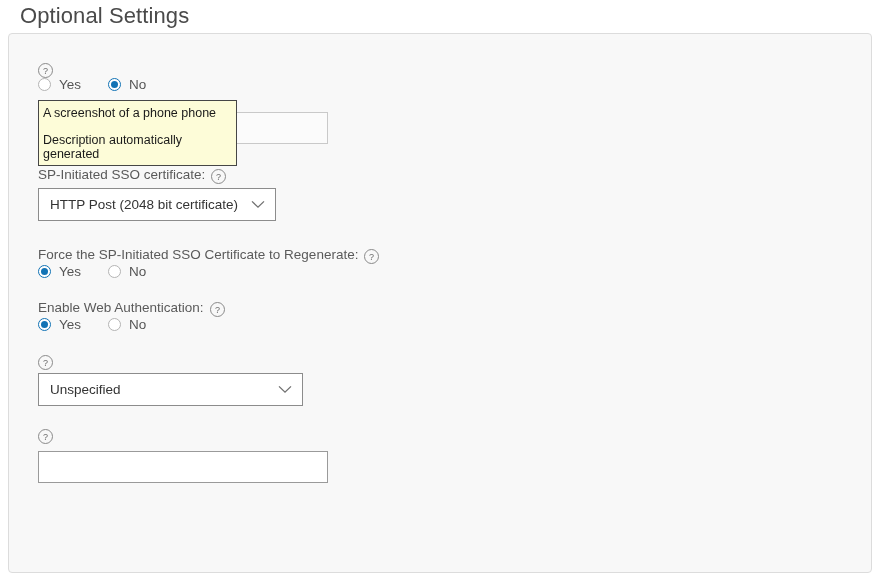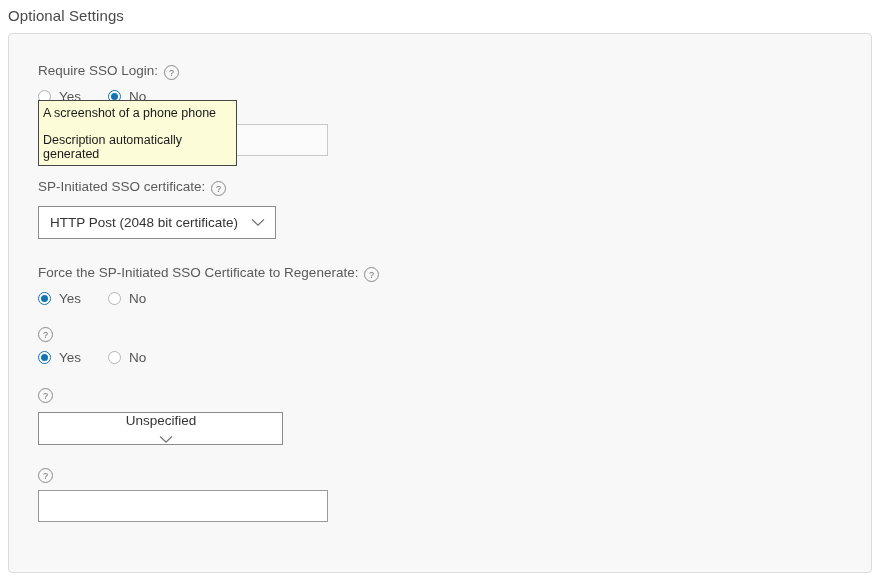--- a/index.html
+++ b/index.html
@@ -11,23 +11,23 @@
     height: 588px;
     background: #ffffff;
     font-family: "Liberation Sans", sans-serif;
     -webkit-font-smoothing: antialiased;
     overflow: hidden;
   }
 
   
   .page-title {
     position: absolute;
-    left: 8px;
+    left: 20px;
     top: 2px;
-    font-size: 15px;
+    font-size: 22px;
     font-weight: 400;
     color: #4a4a4a;
     letter-spacing: 0.1px;
     line-height: 28px;
     white-space: nowrap;
   }
 
   
   .panel {
     position: absolute;
@@ -84,21 +84,20 @@
     font-family: "Liberation Sans", sans-serif;
     cursor: help;
   }
   .help-icon svg { display: block; }
 
   
   .radio-row {
     display: flex;
     align-items: center;
     gap: 0px;
-    margin-top: 9px;
   }
   .radio-opt {
     display: flex;
     align-items: center;
     gap: 8px;
     margin-right: 27px;
     cursor: pointer;
   }
   .radio-dot {
     width: 13px;
@@ -193,36 +192,35 @@
     margin: 0;
   }
   .alt-tooltip p + p {
     margin-top: 13px;
   }
 
   
   .gap-22 { margin-top: 22px; }
   .gap-25 { margin-top: 25px; }
   .gap-20 { margin-top: 20px; }
-  .gap-10 { margin-top: 10px; }
+  .gap-10 { margin-top: 4px; }
   .gap-8  { margin-top: 8px; }
   .row { display: flex; align-items: center; }
 </style>
 </head>
 <body>
 
 <div class="page-title">Optional Settings</div>
 
 <div class="panel">
 
   <div class="form-area">
 
     <div class="field">
       <div class="field-label">
-        <span class="label-text">Require SSO Login:</span>
         <span class="help-icon">
           <svg width="13" height="13" viewBox="0 0 13 13" aria-hidden="true">
             <text x="6.5" y="9.6" text-anchor="middle" font-size="9" font-family="Liberation Sans, sans-serif" fill="#6b6b6b">?</text>
           </svg>
         </span>
       </div>
 
       <div class="radio-row">
         <span class="radio-opt">
           <span class="radio-dot"></span>
@@ -272,20 +270,21 @@
         </span>
         <span class="radio-opt">
           <span class="radio-dot"></span>
           <span class="radio-label">No</span>
         </span>
       </div>
     </div>
 
     <div class="field gap-20">
       <div class="field-label">
+        <span class="label-text">Enable Web Authentication:</span>
         <span class="help-icon">
           <svg width="13" height="13" viewBox="0 0 13 13" aria-hidden="true">
             <text x="6.5" y="9.6" text-anchor="middle" font-size="9" font-family="Liberation Sans, sans-serif" fill="#6b6b6b">?</text>
           </svg>
         </span>
       </div>
       <div class="radio-row">
         <span class="radio-opt">
           <span class="radio-dot checked"></span>
           <span class="radio-label">Yes</span>
@@ -299,21 +298,21 @@
 
     <div class="field gap-22">
       <div class="field-label">
         <span class="help-icon">
           <svg width="13" height="13" viewBox="0 0 13 13" aria-hidden="true">
             <text x="6.5" y="9.6" text-anchor="middle" font-size="9" font-family="Liberation Sans, sans-serif" fill="#6b6b6b">?</text>
           </svg>
         </span>
       </div>
       <div class="row gap-10">
-        <div class="select-box" style="width:245px;flex-direction:column;">
+        <div class="select-box" style="width:265px;">
           <span class="select-value">Unspecified</span>
           <svg class="chev" width="14" height="9" viewBox="0 0 14 9" aria-hidden="true">
             <path d="M1 1.4 L7 7.2 L13 1.4" fill="none" stroke="#707070" stroke-width="1.3"></path>
           </svg>
         </div>
       </div>
     </div>
 
     <div class="field gap-22">
       <div class="field-label">

